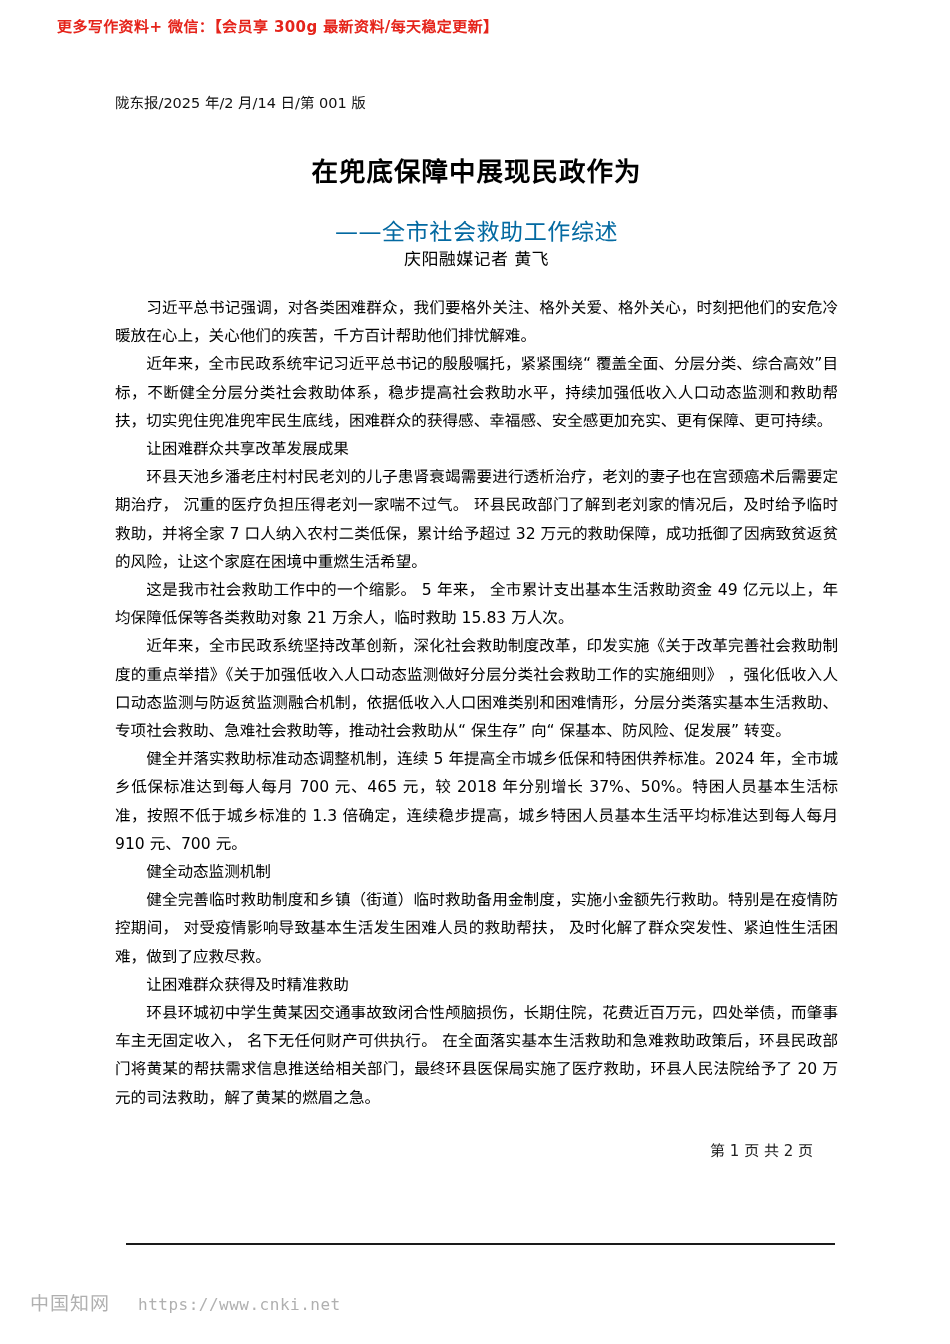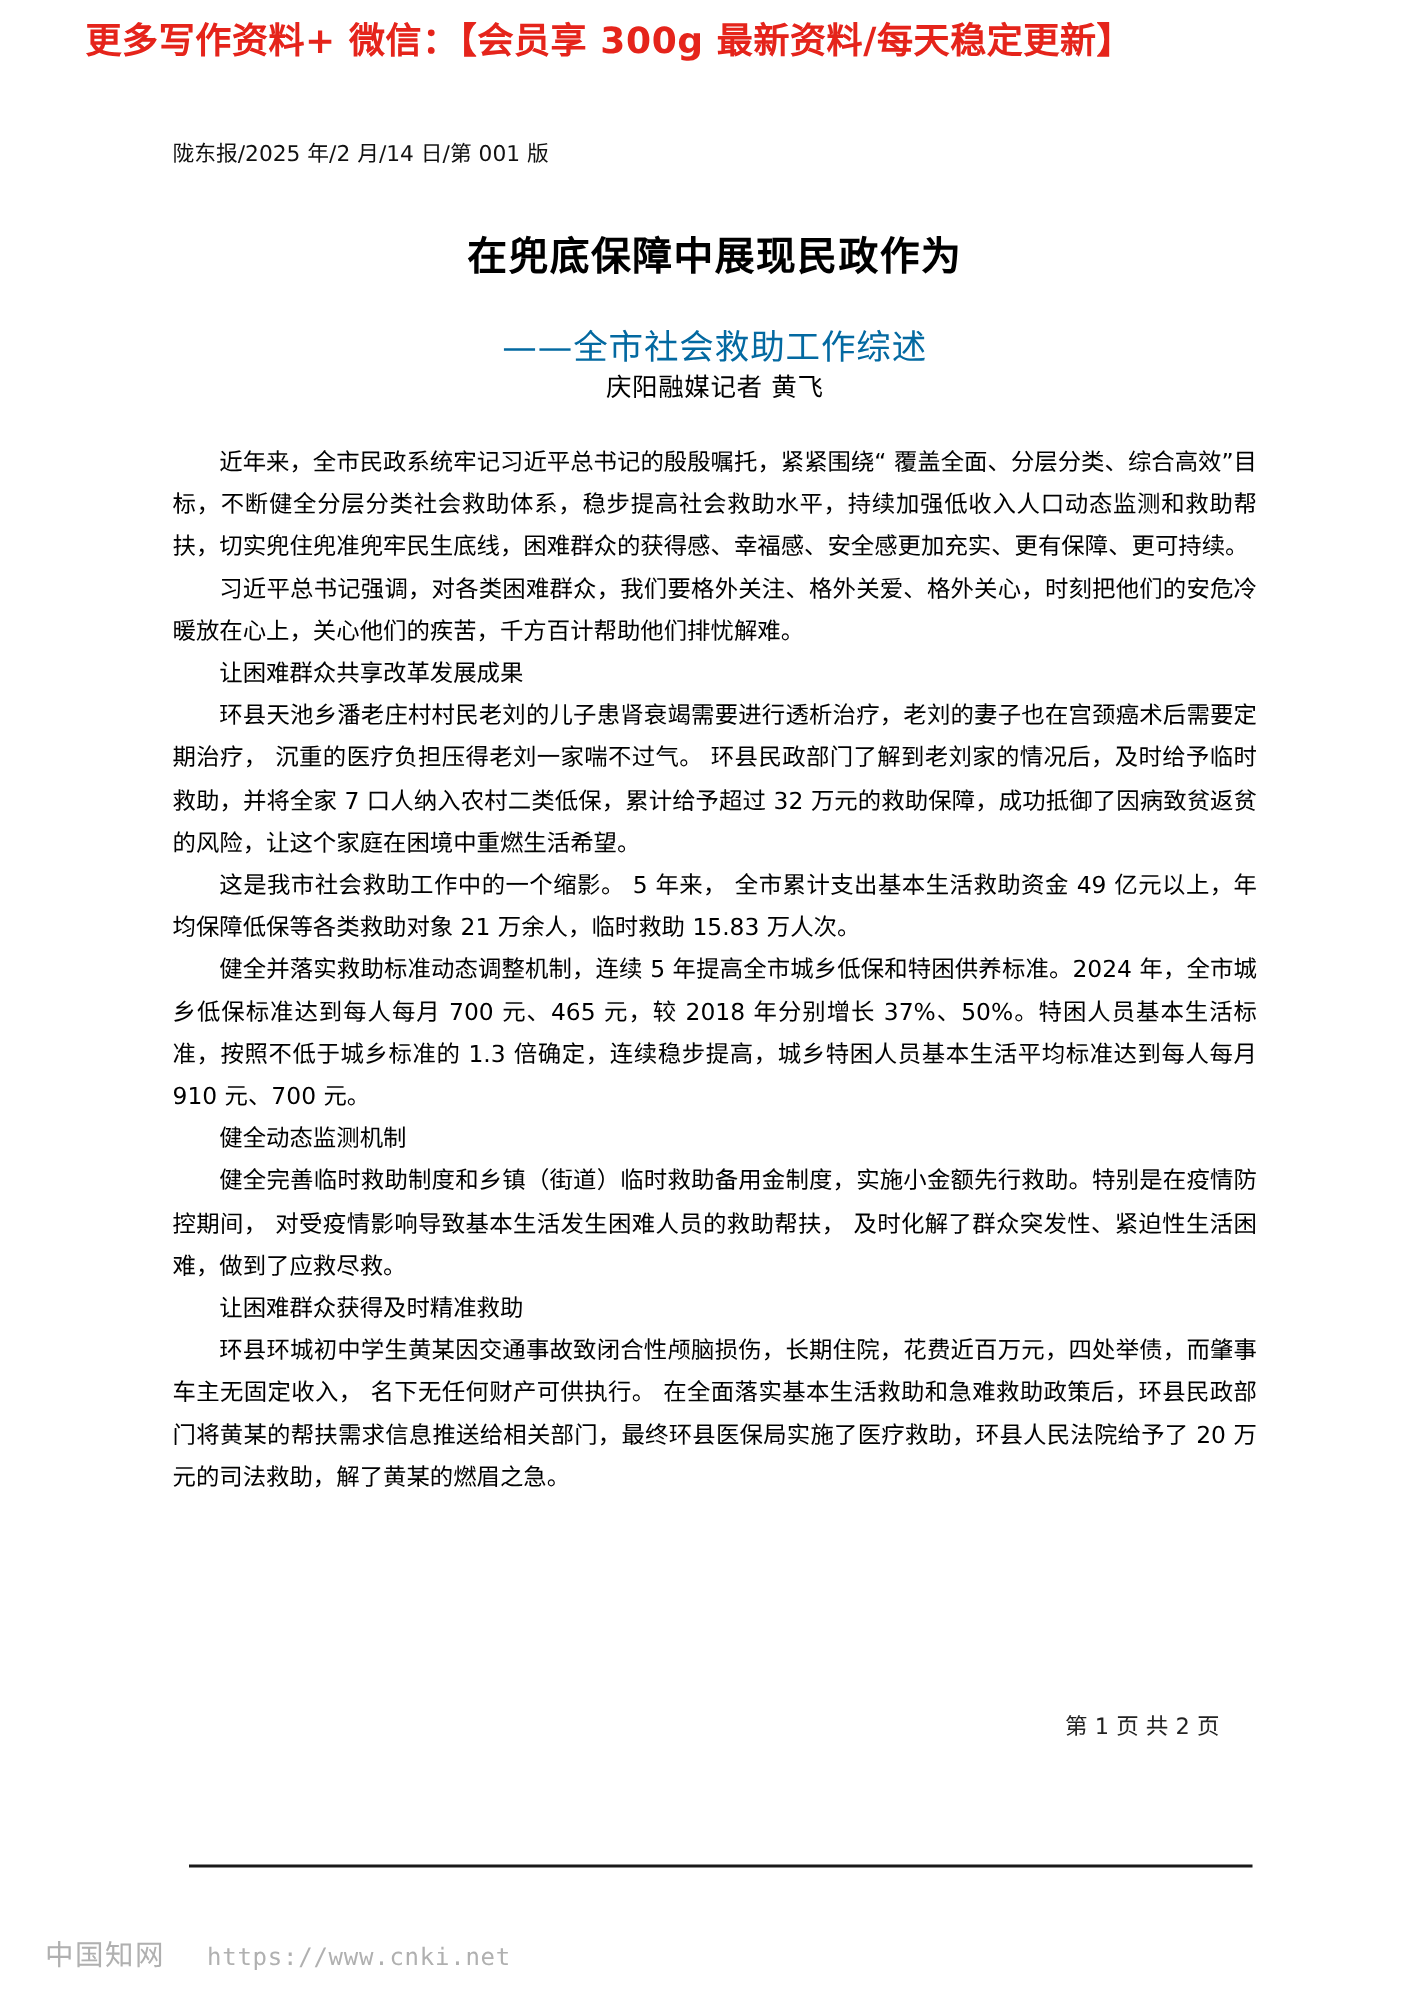--- a/index.html
+++ b/index.html
@@ -25,21 +25,21 @@
     top: 12px;
     width: 840px;
     height: 30px;
     display: flex;
     align-items: center;
     white-space: nowrap;
   }
   .promo-banner .promo-text {
     font-family: "DejaVu Sans", "Liberation Sans", sans-serif;
     font-weight: 700;
-    font-size: 24px;
+    font-size: 15px;
     letter-spacing: 0.4px;
     color: #e5241b;
     line-height: 1;
   }
 
   
   .page {
     position: absolute;
     left: 0;
     top: 0;
@@ -178,25 +178,26 @@
 
   <div class="source-line">陇东报/2025 年/2 月/14 日/第 001 版</div>
 
   <h1 class="doc-title">在兜底保障中展现民政作为</h1>
 
   <h2 class="doc-subtitle">——全市社会救助工作综述</h2>
 
   <div class="doc-byline">庆阳融媒记者  黄飞</div>
 
   <div class="article">
+    <p>习近平总书记强调，对各类困难群众，我们要格外关注、格外关爱、格外关心，时刻把他们的安危冷暖放在心上，关心他们的疾苦，千方百计帮助他们排忧解难。</p>
     <p>近年来，全市民政系统牢记习近平总书记的殷殷嘱托，紧紧围绕“ 覆盖全面、分层分类、综合高效”目标，不断健全分层分类社会救助体系，稳步提高社会救助水平，持续加强低收入人口动态监测和救助帮扶，切实兜住兜准兜牢民生底线，困难群众的获得感、幸福感、安全感更加充实、更有保障、更可持续。</p>
-    <p>习近平总书记强调，对各类困难群众，我们要格外关注、格外关爱、格外关心，时刻把他们的安危冷暖放在心上，关心他们的疾苦，千方百计帮助他们排忧解难。</p>
     <p>让困难群众共享改革发展成果</p>
     <p>环县天池乡潘老庄村村民老刘的儿子患肾衰竭需要进行透析治疗，老刘的妻子也在宫颈癌术后需要定期治疗， 沉重的医疗负担压得老刘一家喘不过气。 环县民政部门了解到老刘家的情况后，及时给予临时救助，并将全家 7 口人纳入农村二类低保，累计给予超过 32 万元的救助保障，成功抵御了因病致贫返贫的风险，让这个家庭在困境中重燃生活希望。</p>
     <p>这是我市社会救助工作中的一个缩影。 5 年来， 全市累计支出基本生活救助资金 49 亿元以上，年均保障低保等各类救助对象 21 万余人，临时救助 15.83 万人次。</p>
+    <p>近年来，全市民政系统坚持改革创新，深化社会救助制度改革，印发实施《关于改革完善社会救助制度的重点举措》《关于加强低收入人口动态监测做好分层分类社会救助工作的实施细则》 ，强化低收入人口动态监测与防返贫监测融合机制，依据低收入人口困难类别和困难情形，分层分类落实基本生活救助、专项社会救助、急难社会救助等，推动社会救助从“ 保生存” 向“ 保基本、防风险、促发展” 转变。</p>
     <p>健全并落实救助标准动态调整机制，连续 5 年提高全市城乡低保和特困供养标准。2024 年，全市城乡低保标准达到每人每月 700 元、465 元，较 2018 年分别增长 37%、50%。特困人员基本生活标准，按照不低于城乡标准的 1.3 倍确定，连续稳步提高，城乡特困人员基本生活平均标准达到每人每月 910 元、700 元。</p>
     <p>健全动态监测机制</p>
     <p>健全完善临时救助制度和乡镇（街道）临时救助备用金制度，实施小金额先行救助。特别是在疫情防控期间， 对受疫情影响导致基本生活发生困难人员的救助帮扶， 及时化解了群众突发性、紧迫性生活困难，做到了应救尽救。</p>
     <p>让困难群众获得及时精准救助</p>
     <p>环县环城初中学生黄某因交通事故致闭合性颅脑损伤，长期住院，花费近百万元，四处举债，而肇事车主无固定收入， 名下无任何财产可供执行。 在全面落实基本生活救助和急难救助政策后，环县民政部门将黄某的帮扶需求信息推送给相关部门，最终环县医保局实施了医疗救助，环县人民法院给予了 20 万元的司法救助，解了黄某的燃眉之急。</p>
   </div>
 
   <div class="page-number">第 1 页 共 2 页</div>
 
   <div class="footer-rule"></div>

